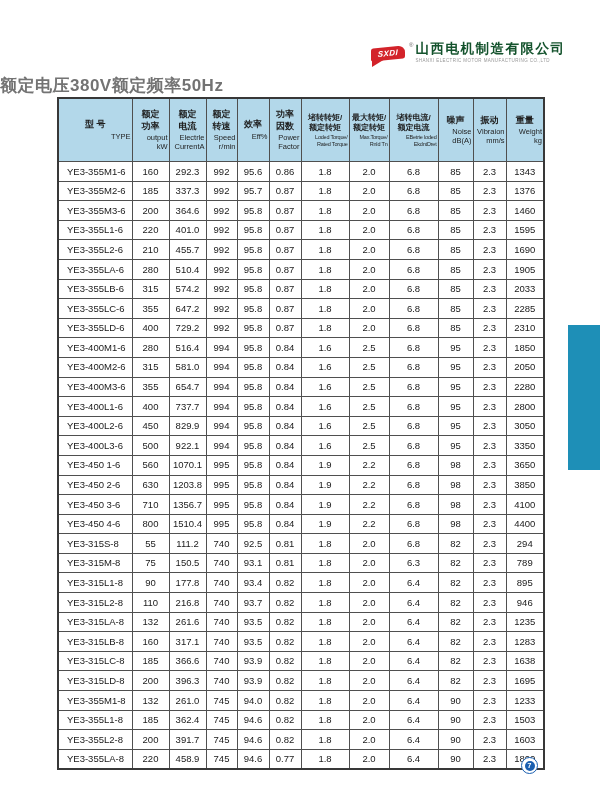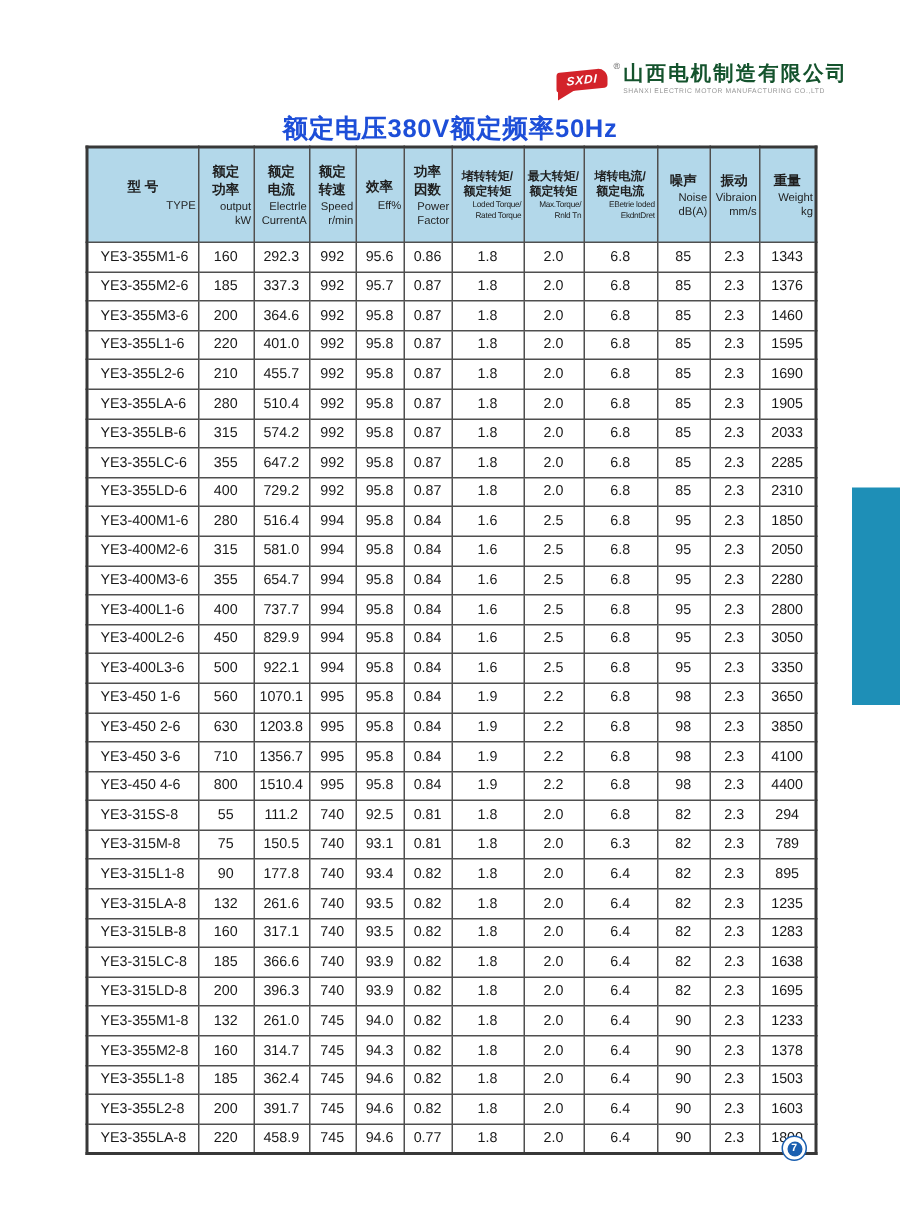--- a/index.html
+++ b/index.html
@@ -25,22 +25,22 @@
   .company .zh{
     font-size:13.5px;font-weight:bold;color:#14532d;letter-spacing:1.5px;
     line-height:1.1;white-space:nowrap;
   }
   .company .en{
     font-size:4.5px;color:#979797;letter-spacing:.4px;margin-top:1px;white-space:nowrap;
   }
 
   
   .page-title{
-    position:absolute;top:74px;left:0;width:600px;text-align:center;
-    font-size:17px;font-weight:bold;color:#1d4ed8;letter-spacing:.5px;
+    position:absolute;top:74px;left:0;width:600px;
+    font-size:17px;font-weight:bold;color:#737373;letter-spacing:.5px;
   }
 
   
   .spec-table{position:absolute;top:97px;left:57px;}
   table{border-collapse:collapse;table-layout:fixed;border:2px solid #383838;}
   th,td{border:1px solid #4f4f4f;}
   thead th{
     background:var(--header-bg);height:62px;vertical-align:middle;
     padding:0 1px;font-weight:normal;
   }
@@ -458,20 +458,34 @@
             <td>93.4</td>
             <td>0.82</td>
             <td>1.8</td>
             <td>2.0</td>
             <td>6.4</td>
             <td>82</td>
             <td>2.3</td>
             <td>895</td>
           </tr>
           <tr>
+            <td class="type">YE3-315L2-8</td>
+            <td>110</td>
+            <td>216.8</td>
+            <td>740</td>
+            <td>93.7</td>
+            <td>0.82</td>
+            <td>1.8</td>
+            <td>2.0</td>
+            <td>6.4</td>
+            <td>82</td>
+            <td>2.3</td>
+            <td>946</td>
+          </tr>
+          <tr>
             <td class="type">YE3-315LA-8</td>
             <td>132</td>
             <td>261.6</td>
             <td>740</td>
             <td>93.5</td>
             <td>0.82</td>
             <td>1.8</td>
             <td>2.0</td>
             <td>6.4</td>
             <td>82</td>
@@ -526,34 +540,20 @@
             <td>261.0</td>
             <td>745</td>
             <td>94.0</td>
             <td>0.82</td>
             <td>1.8</td>
             <td>2.0</td>
             <td>6.4</td>
             <td>90</td>
             <td>2.3</td>
             <td>1233</td>
-          </tr>
-          <tr>
-            <td class="type">YE3-355M2-8</td>
-            <td>160</td>
-            <td>314.7</td>
-            <td>745</td>
-            <td>94.3</td>
-            <td>0.82</td>
-            <td>1.8</td>
-            <td>2.0</td>
-            <td>6.4</td>
-            <td>90</td>
-            <td>2.3</td>
-            <td>1378</td>
           </tr>
           <tr>
             <td class="type">YE3-355L1-8</td>
             <td>185</td>
             <td>362.4</td>
             <td>745</td>
             <td>94.6</td>
             <td>0.82</td>
             <td>1.8</td>
             <td>2.0</td>

